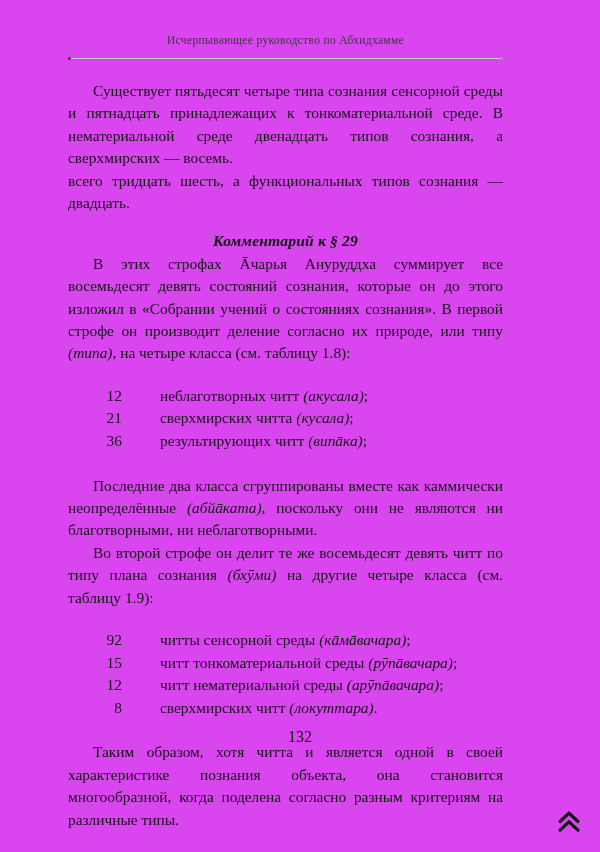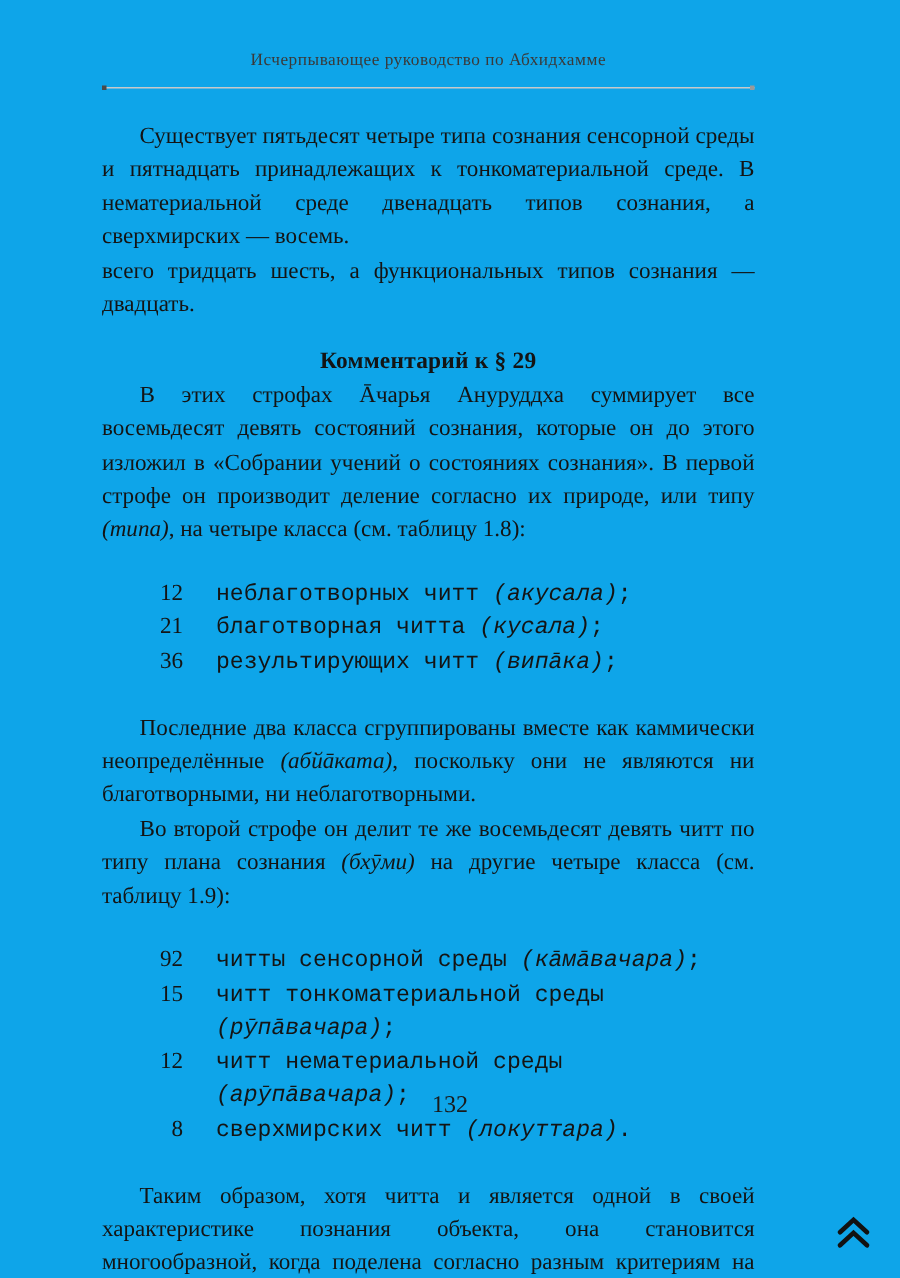--- a/index.html
+++ b/index.html
@@ -14,21 +14,21 @@
     position: relative;
     overflow: hidden;
     font-family: "Liberation Serif", "DejaVu Serif", serif;
     color: #141414;
     -webkit-font-smoothing: antialiased;
   }
 
   .page {
     position: absolute;
     inset: 0;
-    background: #0ea5e9;
+    background: #d946ef;
   }
 
   
   .running-head {
     position: absolute;
     top: 34px;
     left: 68px;
     width: 435px;
     text-align: center;
     font-size: 11.5px;
@@ -87,20 +87,21 @@
 
   h2.section-heading {
     margin: 0;
     padding-top: 16px;
     padding-bottom: 0px;
     font-size: 15.6px;
     line-height: 22.4px;
     font-weight: bold;
     text-align: center;
     letter-spacing: 0.15px;
+    font-style: italic;
   }
 
   
   ul.enum {
     margin: 0;
     padding: 0;
     list-style: none;
   }
   ul.enum.first { margin-top: 20px; }
   ul.enum.second { margin-top: 20px; }
@@ -113,23 +114,22 @@
     gap: 20px;
   }
   ul.enum li .num {
     width: 30px;
     min-width: 30px;
     margin-left: 24px;
     text-align: right;
     font-variant-numeric: lining-nums;
   }
   ul.enum li .txt {
-    margin-left: 2px;
+    margin-left: 18px;
     text-align: left;
-    font-family: Liberation Mono, monospace;
   }
   .it { font-style: italic; }
 
   .gap-after-list { height: 22px; }
 
   
   .folio {
     position: absolute;
     top: 728px;
     left: 0;
@@ -172,21 +172,21 @@
 
     <p class="para"><span>В этих строфах Āчарья Ануруддха суммирует все восемьдесят девять состояний сознания, которые он до этого изложил в «Собрании учений о состояниях сознания». В первой строфе он производит деление согласно их природе, или типу </span><span class="it">(типа)</span><span>, на четыре класса (см. таблицу 1.8):</span></p>
 
     <ul class="enum first">
       <li>
         <span class="num">12</span>
           <span class="txt"><span>неблаготворных читт </span><span class="it">(акусала)</span><span>;</span></span>
       </li>
       <li>
         <span class="num">21</span>
-          <span class="txt"><span>благотворная читта </span><span class="it">(кусала)</span><span>;</span></span>
+          <span class="txt"><span>сверхмирских читта </span><span class="it">(кусала)</span><span>;</span></span>
       </li>
       <li>
         <span class="num">36</span>
           <span class="txt"><span>результирующих читт </span><span class="it">(випāка)</span><span>;</span></span>
       </li>
     </ul>
 
     <div class="gap-after-list"></div>
 
     <p class="para"><span>Последние два класса сгруппированы вместе как каммически неопределённые </span><span class="it">(абйāката)</span><span>, поскольку они не являются ни благотворными, ни неблаготворными.</span></p>

